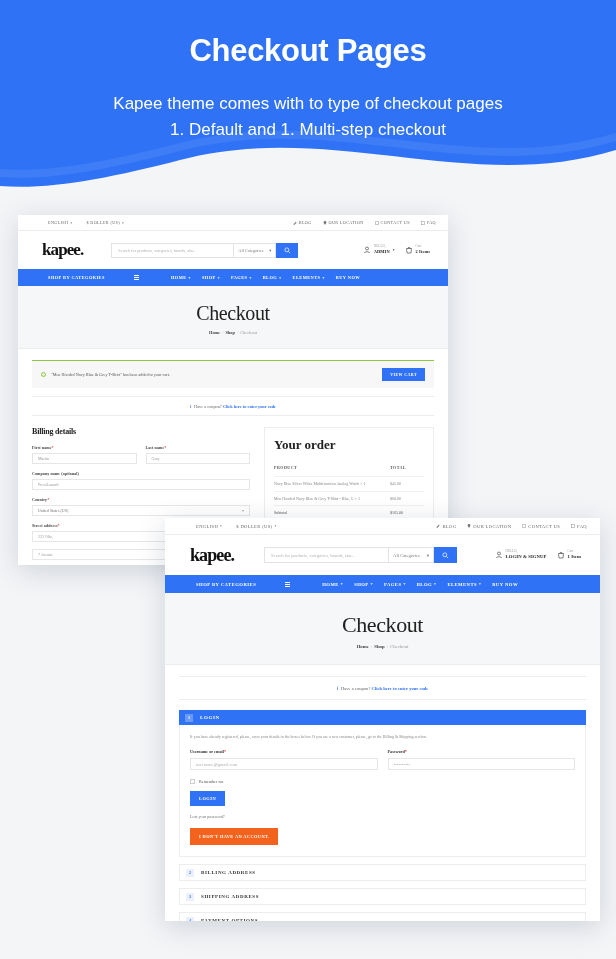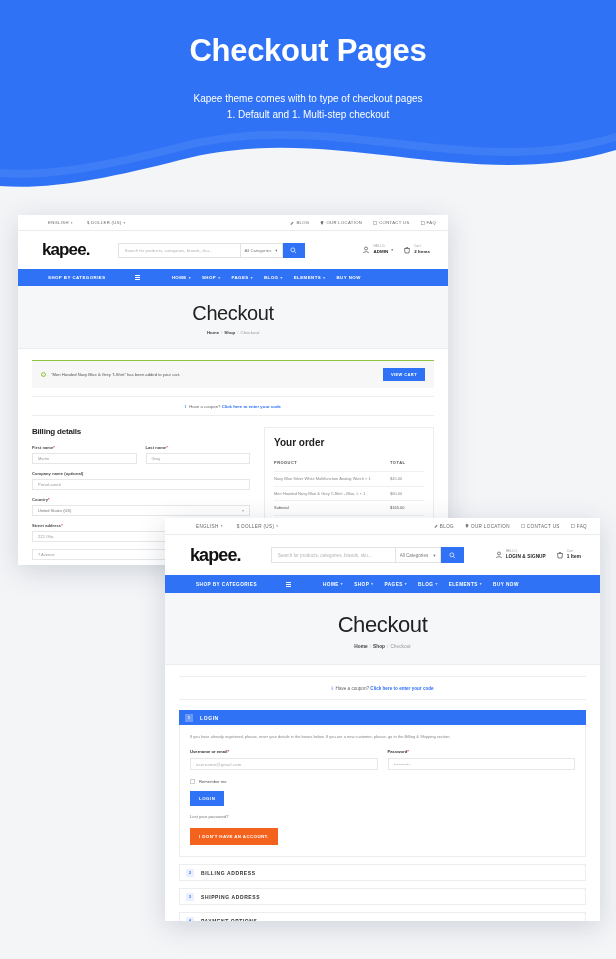--- a/index.html
+++ b/index.html
@@ -13,24 +13,24 @@
 
   
   .hero { position: absolute; top: 0; left: 0; width: 616px; height: 215px; overflow: hidden; }
   .hero-svg { position: absolute; top: 0; left: 0; }
   .hero-text { position: absolute; top: 0; left: 0; width: 616px; text-align: center; z-index: 3; }
   .hero-title {
     margin-top: 33px;
     font-size: 31px; font-weight: bold; color: #ffffff;
     letter-spacing: -0.3px;
   }
-  .hero-sub { margin-top: 22px; font-size: 10px; color: #ffffff; line-height: 1.55; font-weight: 400;}
+  .hero-sub { margin-top: 22px; font-size: 17px; color: #ffffff; line-height: 1.55; font-weight: 400;}
 
   
-  .mock { position: absolute; background: #ffffff; box-shadow: 0 6px 26px rgba(25,40,80,.17); overflow: hidden; }
+  .mock { position: absolute; background: #ffffff; box-shadow: 0 6px 26px rgba(25,40,80,.17); overflow: hidden; font-family: Liberation Serif, serif; }
   .mock1 { left: 18px; top: 215px; width: 430px; height: 350px; z-index: 1; }
   .mock2 { left: 165px; top: 518px; width: 435px; height: 403px; z-index: 2; }
 
   .topbar { display: flex; align-items: center; height: 16px; border-bottom: 1px solid #ececec;
             padding: 0 12px; font-size: 4.2px; color: #666; letter-spacing: .35px; }
   .mock2 .topbar { height: 17px; font-size: 4.6px; padding: 0 13px;}
   .tb-left { display: flex; gap: 14px; padding-left: 18px; }
   .tb-right { margin-left: auto; display: flex; gap: 11px; align-items: center; }
   .tb-item { display: flex; align-items: center; gap: 2px; white-space: nowrap; }
   .caret { font-size: 3.6px; opacity: .7; }
@@ -100,21 +100,21 @@
   .fgrp { margin-bottom: 7px; flex: 1; }
   .flabel { font-size: 4px; color: #444; font-weight: bold; margin-bottom: 3px; letter-spacing: .1px;}
   .flabel .req { color: #e02b2b; }
   .finput { height: 11px; border: 1px solid #e6e6e6; display: flex; align-items: center;
             padding: 0 5px; font-size: 4px; color: #aaa; }
   .finput.val { color: #999; }
   .fselect { justify-content: space-between; color: #777; }
   .fselect .ca { font-size: 4px; color: #aaa; }
 
   .orderbox { border: 1px solid #ededed; padding: 9px; }
-  .otitle { font-size: 10px; font-weight: bold; color: #222; margin-bottom: 8px; }
+  .otitle { font-size: 13px; font-weight: bold; color: #222; margin-bottom: 8px; }
   .orow { display: flex; border-bottom: 1px solid #f0f0f0; padding: 4px 0; font-size: 4px; color: #888; }
   .orow.head { font-size: 4px; color: #555; font-weight: bold; letter-spacing: .5px; padding-bottom: 5px;}
   .oname { flex: 1; padding-right: 6px; line-height: 1.45; }
   .oval { width: 34px; text-align: left; }
   .orow.sub .oname, .orow.sub .oval { color: #555; }
 
   
   .accbar { margin: 10px 14px 0; background: #2f72f5; color: #fff; display: flex; align-items: center;
             height: 15px; padding: 0 6px; }
   .accnum { width: 8px; height: 8px; background: rgba(255,255,255,.28); display: flex;

